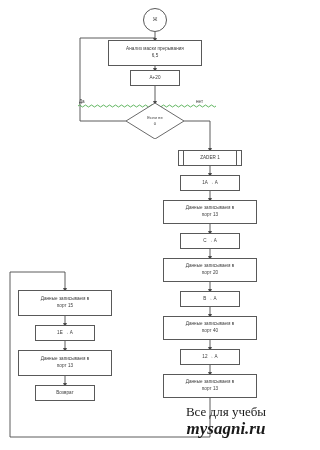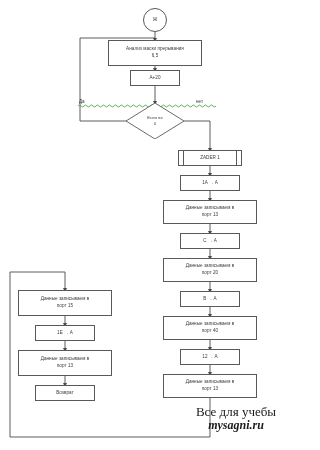--- a/index.html
+++ b/index.html
@@ -90,21 +90,21 @@
     position: absolute;
     text-align: center;
     color: #1a1a1a;
     font-family: "Liberation Serif", serif;
   }
   .wm-line1 {
     font-size: 13px;
     line-height: 1.1;
   }
   .wm-line2 {
-    font-size: 12px;
+    font-size: 17px;
     font-style: italic;
     font-weight: bold;
     line-height: 1.15;
   }
   .node .txt { display: block; }
 </style>
 </head>
 <body>
 
 <div id="canvas">
@@ -233,18 +233,18 @@
 
   <div class="node" style="left:18px; top:350px; width:94px; height:26px; flex-direction:column;">
     <span class="txt">Данные записываем в</span>
     <span class="txt">порт 13</span>
   </div>
 
   <div class="node" style="left:35px; top:385px; width:60px; height:16px;">
     <span class="txt">Возврат</span>
   </div>
 
-  <div class="watermark" style="left:168px; top:405px; width:136px;">
+  <div class="watermark" style="left:158px; top:405px; width:136px;">
     <div class="wm-line1">Все для учебы</div>
     <div class="wm-line2">mysagni.ru</div>
   </div>
 
 </div>
 
 </body></html>

